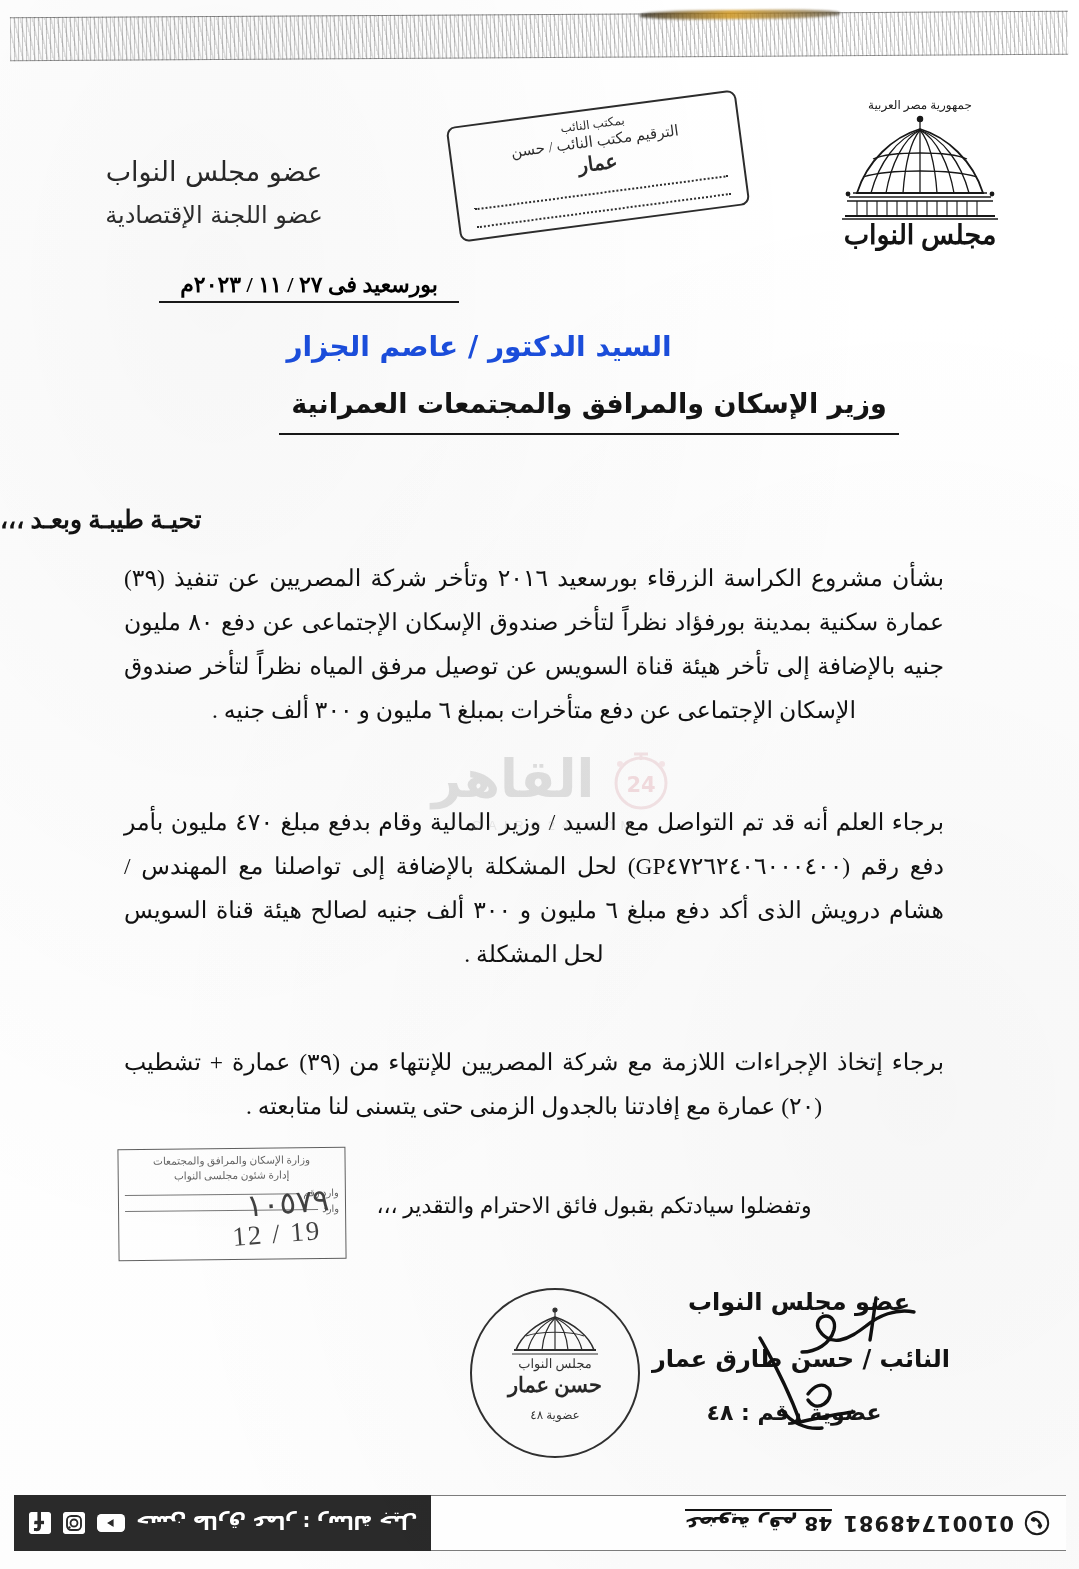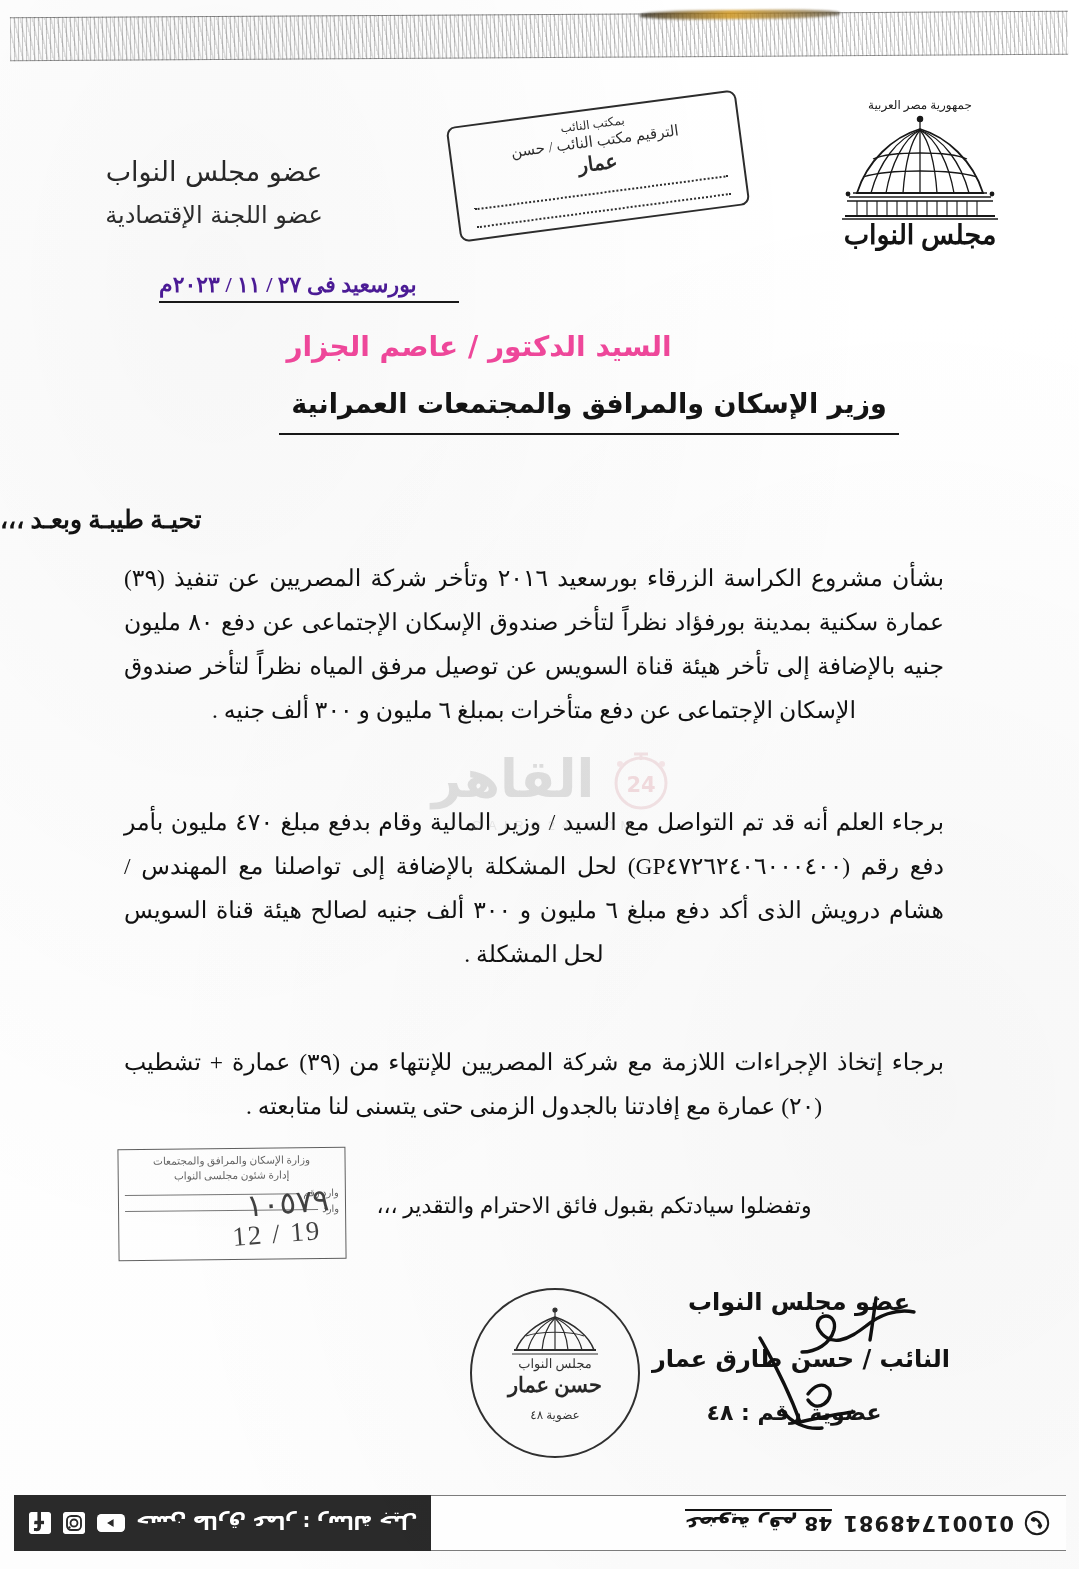--- a/index.html
+++ b/index.html
@@ -83,25 +83,25 @@
     width: 330px;
     text-align: center;
     font-family: "DejaVu Sans", "Liberation Sans", sans-serif;
     font-size: 24px;
     color: #2e2e2e;
   }
   .date-line {
     position: absolute;
     top: 272px; right: 620px;
     width: 300px;
-    text-align: left;
+    text-align: center;
     font-family: "Liberation Serif", serif;
     font-weight: bold;
     font-size: 22px;
-    color: #4c1d95;
+    color: #000000;
     border-bottom: 2px solid #1b1b1b;
     padding-bottom: 3px;
   }
 
   
   .emblem {
     position: absolute;
     top: 86px; left: 790px;
     width: 260px; height: 180px;
     text-align: center;
@@ -152,21 +152,21 @@
 
   
   .recipient-1 {
     position: absolute;
     top: 330px; right: 180px;
     width: 840px;
     text-align: center;
     font-family: "DejaVu Sans", "Liberation Sans", sans-serif;
     font-weight: bold;
     font-size: 28px;
-    color: #ec4899;
+    color: #1d4ed8;
   }
   .recipient-2 {
     position: absolute;
     top: 388px; right: 180px;
     width: 620px;
     text-align: center;
     font-family: "DejaVu Sans", "Liberation Sans", sans-serif;
     font-weight: bold;
     font-size: 27px;
     color: #161616;

